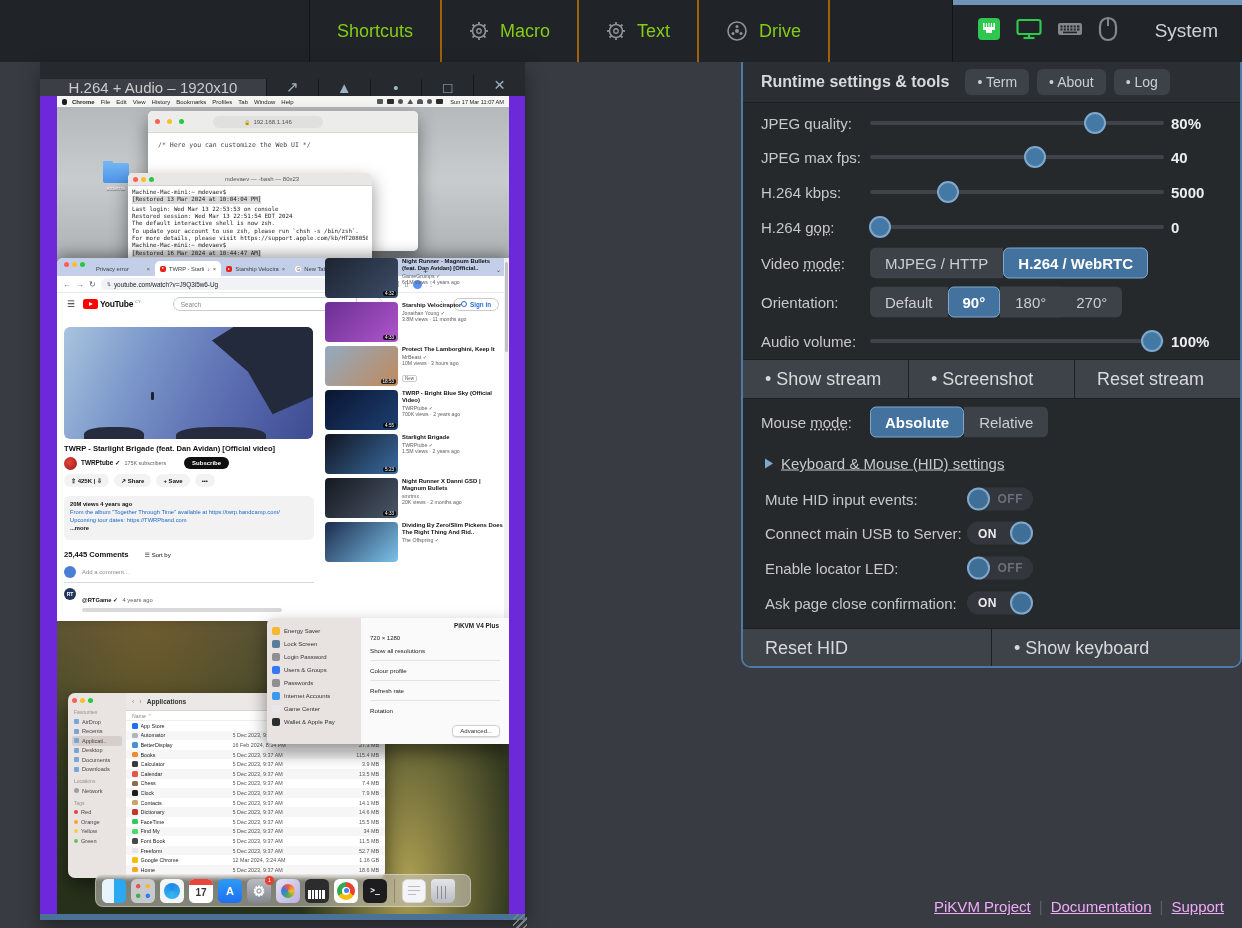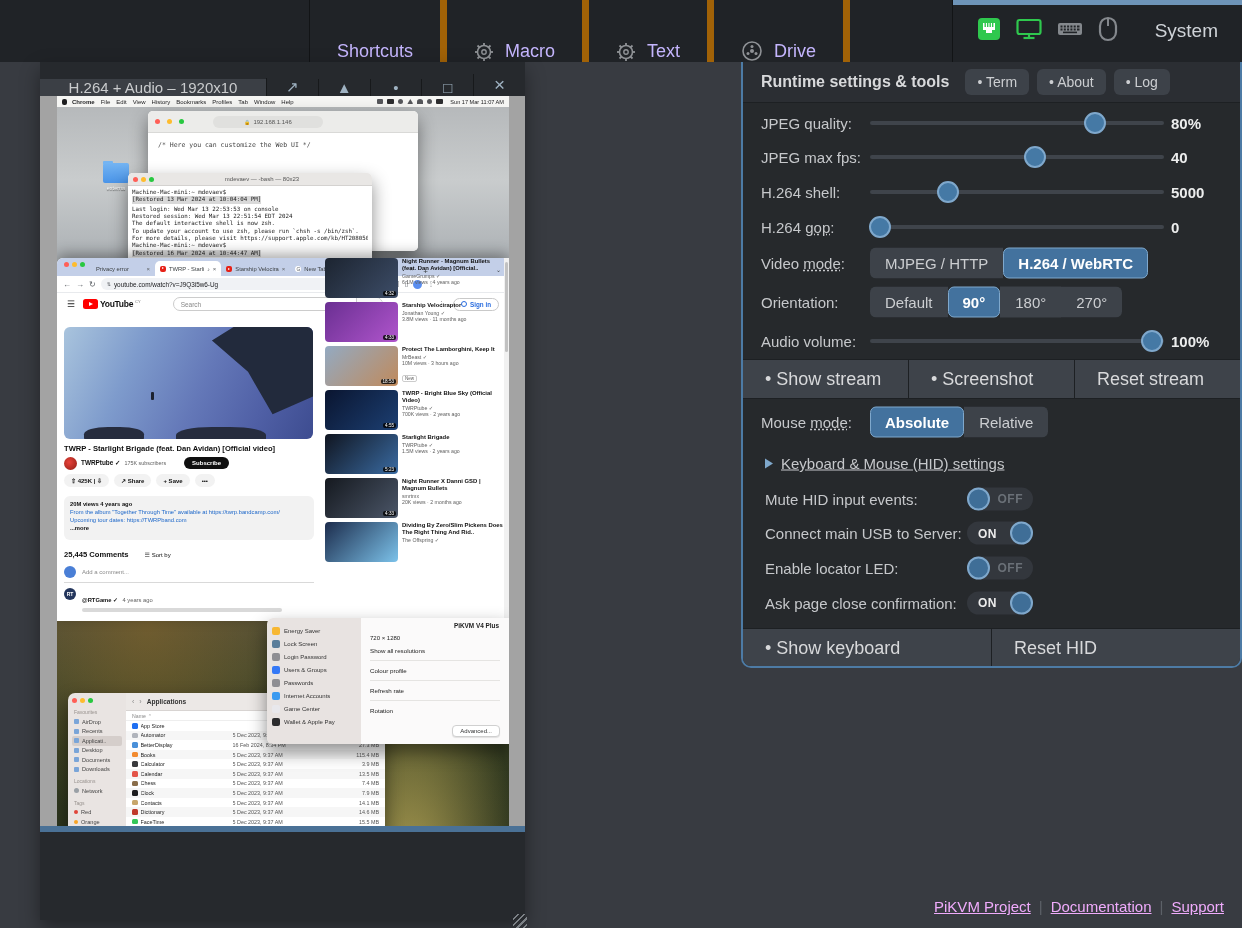--- a/index.html
+++ b/index.html
@@ -2,32 +2,32 @@
 <html><head>
 <meta charset="utf-8">
 <style>
   *{margin:0;padding:0;box-sizing:border-box}
   html,body{width:1242px;height:928px;background:#383b41;font-family:"Liberation Sans",sans-serif;overflow:hidden}
   #app{position:relative;width:1242px;height:928px;background:#383b41}
 
   
   .nav{position:absolute;left:0;top:0;width:1242px;height:62px;background:#202327;display:flex;align-items:stretch}
   .nav-spacer{width:310px;border-right:1px solid #121416}
-  .nav-item{display:flex;align-items:flex-end;gap:11px;padding:0 27px;border-right:7px solid #a16207;color:#c4b5fd;font-size:18px;cursor:pointer}
+  .nav-item{display:flex;align-items:center;gap:11px;padding:0 27px;border-right:2px solid #a16207;color:#84cc16;font-size:18px;cursor:pointer}
   .nav-item svg{display:block}
   .nav-right{margin-left:auto;position:relative;display:flex;align-items:center;gap:15px;padding:0 24px;border-left:1px solid #121416}
   .nav-right::before{content:"";position:absolute;left:0;right:0;top:0;height:5px;background:#6e94b8}
   .sys-label{color:#cfd3d8;font-size:19px;margin-left:22px}
 
   
   .swin{position:absolute;left:40px;top:62px;width:485px;height:858px;background:#26292d;box-shadow:0 8px 18px rgba(0,0,0,.4)}
   .swin-head{height:34px;display:flex;align-items:flex-end;background:#26292d}
   .swin-title{width:226px;background:#3b3f45;color:#c9cbcd;font-size:15px;display:flex;align-items:center;justify-content:center;white-space:nowrap;overflow:hidden}
   .swin-btn{flex:1;display:flex;align-items:center;justify-content:center;color:#9fb2c2;font-size:15px;border-left:1px solid #17191b;cursor:pointer}
-  .video-area{position:relative;height:730px;background:#a3a3a3;overflow:hidden}
+  .video-area{position:relative;height:818px;background:#6d28d9;overflow:hidden}
   .swin-bottom{height:6px;background:#4a7196}
   .resize-handle{position:absolute;right:-2px;bottom:-8px;width:14px;height:14px;background:
      repeating-linear-gradient(135deg,transparent 0 3px,#7c8186 3px 4.5px)}
 
   
   .panel{position:absolute;left:741px;top:62px;width:501px;height:606px;background:#26292c;border:2px solid #4d7ba5;border-top:none;border-radius:0 0 10px 10px;overflow:hidden}
   .p-head{height:41px;background:#2b2e33;border-bottom:1px solid #1d2023;display:flex;align-items:center;gap:8px;padding:0 18px}
   .p-head-title{font-weight:bold;font-size:16px;color:#d8d9db;margin-right:8px}
   .chip{background:#3d4249;border-radius:6px;padding:5px 12px;color:#ccced1;font-size:14px;cursor:pointer;white-space:nowrap}
   .p-row{position:relative;height:35px}
@@ -884,21 +884,21 @@
       <span class="p-value">80%</span>
     </div>
     <div class="p-row" style="height:34px">
       <span class="p-label">JPEG max fps:</span>
       <span class="track">
           <span class="knob" style="left:56%"></span>
         </span>
       <span class="p-value">40</span>
     </div>
     <div class="p-row" style="height:35px">
-      <span class="p-label">H.264 shell:</span>
+      <span class="p-label">H.264 kbps:</span>
       <span class="track">
           <span class="knob" style="left:26.5%"></span>
         </span>
       <span class="p-value">5000</span>
     </div>
     <div class="p-row" style="height:35px">
       <span class="p-label"><span>H.264 </span><u>gop</u><span>:</span></span>
       <span class="track">
           <span class="knob" style="left:3.5%"></span>
         </span>
@@ -973,22 +973,22 @@
     </div>
     <div class="p-row" style="height:35px">
       <span class="p-label" style="left:22px">Ask page close confirmation:</span>
       <span class="toggle on">
           <span class="tstate">ON</span>
           <span class="tknob"></span>
         </span>
     </div>
 
     <div class="bigrow" style="margin-top:8px;border-bottom:none">
+      <span class="bigbtn">Reset HID</span>
       <span class="bigbtn">• Show keyboard</span>
-      <span class="bigbtn">Reset HID</span>
     </div>
   </aside>
 
   <div class="footer">
     <a>PiKVM Project</a><span class="sep">|</span><a>Documentation</a><span class="sep">|</span><a>Support</a>
   </div>
 
 </div>
 
 </body></html>

